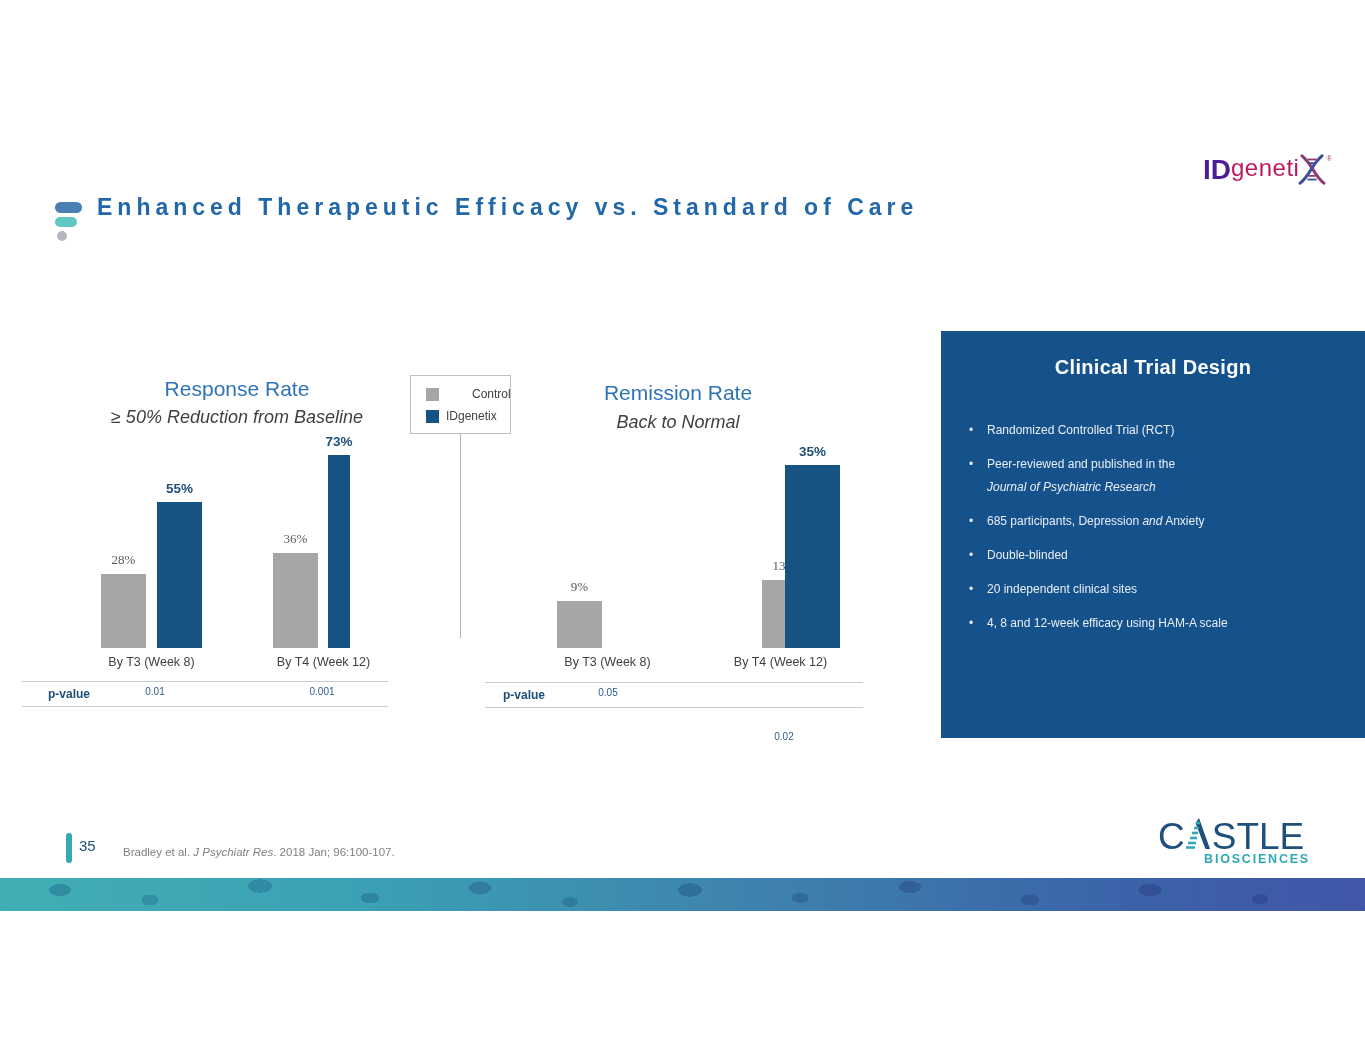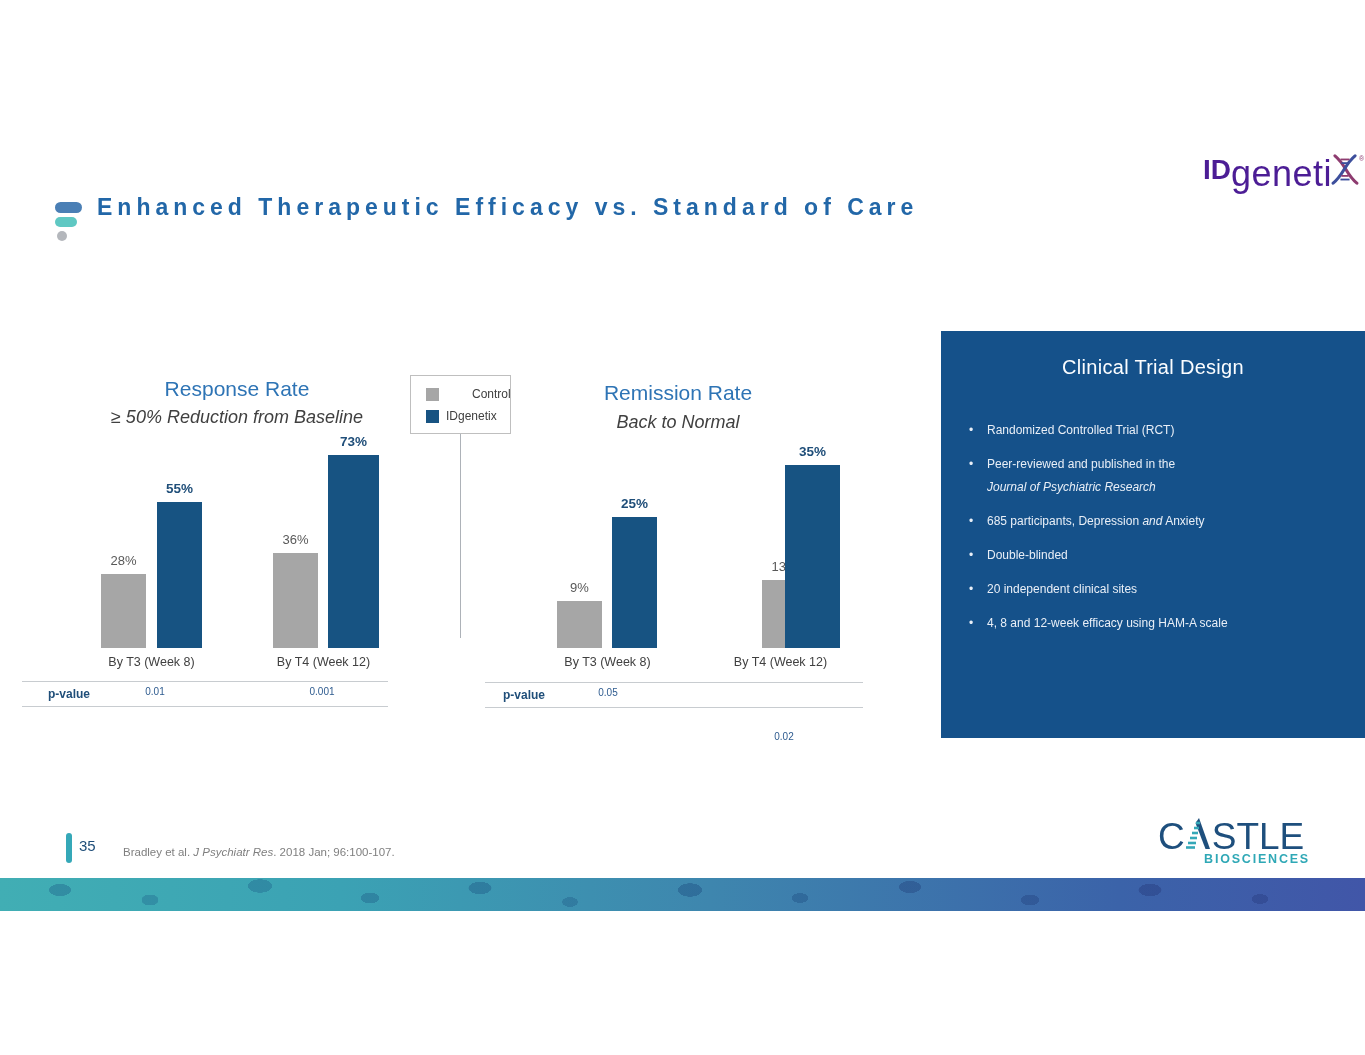--- a/index.html
+++ b/index.html
@@ -8,54 +8,54 @@
   .abs{position:absolute;}
 
   
   .mark-pill1{left:55px;top:202px;width:27px;height:11px;border-radius:6px;background:#4A7FB5;}
   .mark-pill2{left:55px;top:217px;width:22px;height:10px;border-radius:6px;background:#5FC8C3;}
   .mark-dot{left:57px;top:231px;width:10px;height:10px;border-radius:50%;background:#B4B7BC;}
   .slide-title{left:97px;top:194px;font-size:23px;letter-spacing:5px;color:#2267A8;font-weight:600;white-space:nowrap;}
 
   .idg-logo{left:1203px;top:156px;display:flex;align-items:flex-start;}
   .idg-bold{font-size:28px;font-weight:700;color:#4c1d95;line-height:1;}
-  .idg-light{font-size:36px;font-weight:400;color:#4c1d95;line-height:1;letter-spacing:0.5px;}
+  .idg-light{font-size:24px;font-weight:400;color:#be185d;line-height:1;letter-spacing:0.5px;}
   .idg-x{margin-left:-1px;margin-top:-2px;}
   .idg-reg{font-size:7px;color:#8E3C70;margin-top:-1px;}
 
   
   .chart-title{width:280px;text-align:center;font-size:21px;color:#2E74B5;font-weight:500;}
   .chart-sub{width:280px;text-align:center;font-size:18px;font-style:italic;color:#404040;}
   .cat-label{width:141px;text-align:center;font-size:12.5px;color:#404040;}
 
   
   .bars-layer{left:0;top:0;width:100%;height:100%;pointer-events:none;}
   .bar-wrap{position:absolute;bottom:407px;display:flex;flex-direction:column;align-items:center;justify-content:flex-end;}
   .bar-label{margin-bottom:6px;white-space:nowrap;}
-  .bar-wrap.s0 .bar-label{font-size:13px;color:#595959;font-weight:400;}
+  .bar-wrap.s0 .bar-label{font-size:13px;color:#595959;font-weight:400;font-family:Liberation Serif, serif;}
   .bar-wrap.s1 .bar-label{font-size:13.5px;color:#1F4E79;font-weight:700;}
   .bar-rect{width:100%;}
   .bar-wrap.s0 .bar-rect{background:#A6A6A6;}
   .bar-wrap.s1 .bar-rect{background:#175382;}
 
   
   .p-line{height:1px;background:#C8CCD0;}
   .p-label{font-size:12px;font-weight:700;color:#1F4E79;}
   .p-val{width:90px;text-align:center;font-size:10px;color:#2E5B8F;}
 
   
   .legend-box{left:410px;top:375px;width:99px;height:57px;background:#ffffff;border:1px solid #BFBFBF;z-index:5;}
   .legend-item{position:absolute;display:flex;align-items:center;}
   .legend-swatch{width:13px;height:13px;margin-right:7px;flex:none;}
   .legend-label{font-size:12px;color:#404040;white-space:nowrap;}
   .chart-divider{left:460px;top:432px;width:1px;height:206px;background:#ADB2B8;}
 
   
   .panel{left:941px;top:331px;width:424px;height:407px;background:#15518A;}
-  .panel-title{margin-top:25px;text-align:center;font-size:20px;font-weight:400;color:#FBFDFF;letter-spacing:0.3px;}
+  .panel-title{margin-top:25px;text-align:center;font-size:20px;font-weight:700;color:#FBFDFF;letter-spacing:0.3px;}
   .panel-list{margin:40px 22px 0 22px;padding:0 0 0 24px;list-style:none;}
   .panel-list li{position:relative;margin-bottom:11px;font-size:12px;line-height:23px;color:#E9EFF7;}
   .panel-list li::before{content:"\2022";position:absolute;left:-18px;color:#E9EFF7;}
   .seg-italic{font-style:italic;}
   .seg-block{display:block;}
 
   
   .footer-bar{left:66px;top:833px;width:6px;height:30px;border-radius:3px;background:#35A8B8;}
   .page-num{left:79px;top:837px;font-size:15px;color:#1F4E79;}
   .citation{left:123px;top:846px;font-size:11.5px;color:#7F7F7F;white-space:nowrap;}
@@ -119,21 +119,21 @@
           <div class="bar-rect" style="height: 74px; background: rgb(166, 166, 166);"></div>
       </div>
       <div class="bar-wrap s1" style="left:157px;width:45px;">
         <div class="bar-label">55%</div>
           <div class="bar-rect" style="height: 146px; background: rgb(23, 83, 130);"></div>
       </div>
       <div class="bar-wrap s0" style="left:273px;width:45px;">
         <div class="bar-label">36%</div>
           <div class="bar-rect" style="height: 95px; background: rgb(166, 166, 166);"></div>
       </div>
-      <div class="bar-wrap s1" style="left:328px;width:51px;">
+      <div class="bar-wrap s1" style="left:328px;width:22px;">
         <div class="bar-label">73%</div>
           <div class="bar-rect" style="height: 193px; background: rgb(23, 83, 130);"></div>
       </div>
     </div>
 
     <div class="abs cat-label" style="left:81px;top:655px;">By T3 (Week 8)</div>
     <div class="abs cat-label" style="left:253px;top:655px;">By T4 (Week 12)</div>
 
     <div class="abs p-line" style="left:22px;top:681px;width:366px;"></div>
     <div class="abs p-label" style="left:48px;top:687px;">p-value</div>
@@ -155,24 +155,20 @@
   <div class="abs chart-divider"></div>
 
   <div>
     <div class="abs chart-title" style="left:538px;top:381px;">Remission Rate</div>
     <div class="abs chart-sub" style="left:538px;top:412px;">Back to Normal</div>
 
     <div class="abs bars-layer">
       <div class="bar-wrap s0" style="left:557px;width:45px;">
         <div class="bar-label">9%</div>
           <div class="bar-rect" style="height: 47px; background: rgb(166, 166, 166);"></div>
-      </div>
-      <div class="bar-wrap s1" style="left:612px;width:45px;">
-        <div class="bar-label">25%</div>
-          <div class="bar-rect" style="height: 131px; background: rgb(23, 83, 130);"></div>
       </div>
       <div class="bar-wrap s0" style="left:762px;width:45px;">
         <div class="bar-label">13%</div>
           <div class="bar-rect" style="height: 68px; background: rgb(166, 166, 166);"></div>
       </div>
       <div class="bar-wrap s1" style="left:785px;width:55px;">
         <div class="bar-label">35%</div>
           <div class="bar-rect" style="height: 183px; background: rgb(23, 83, 130);"></div>
       </div>
     </div>

